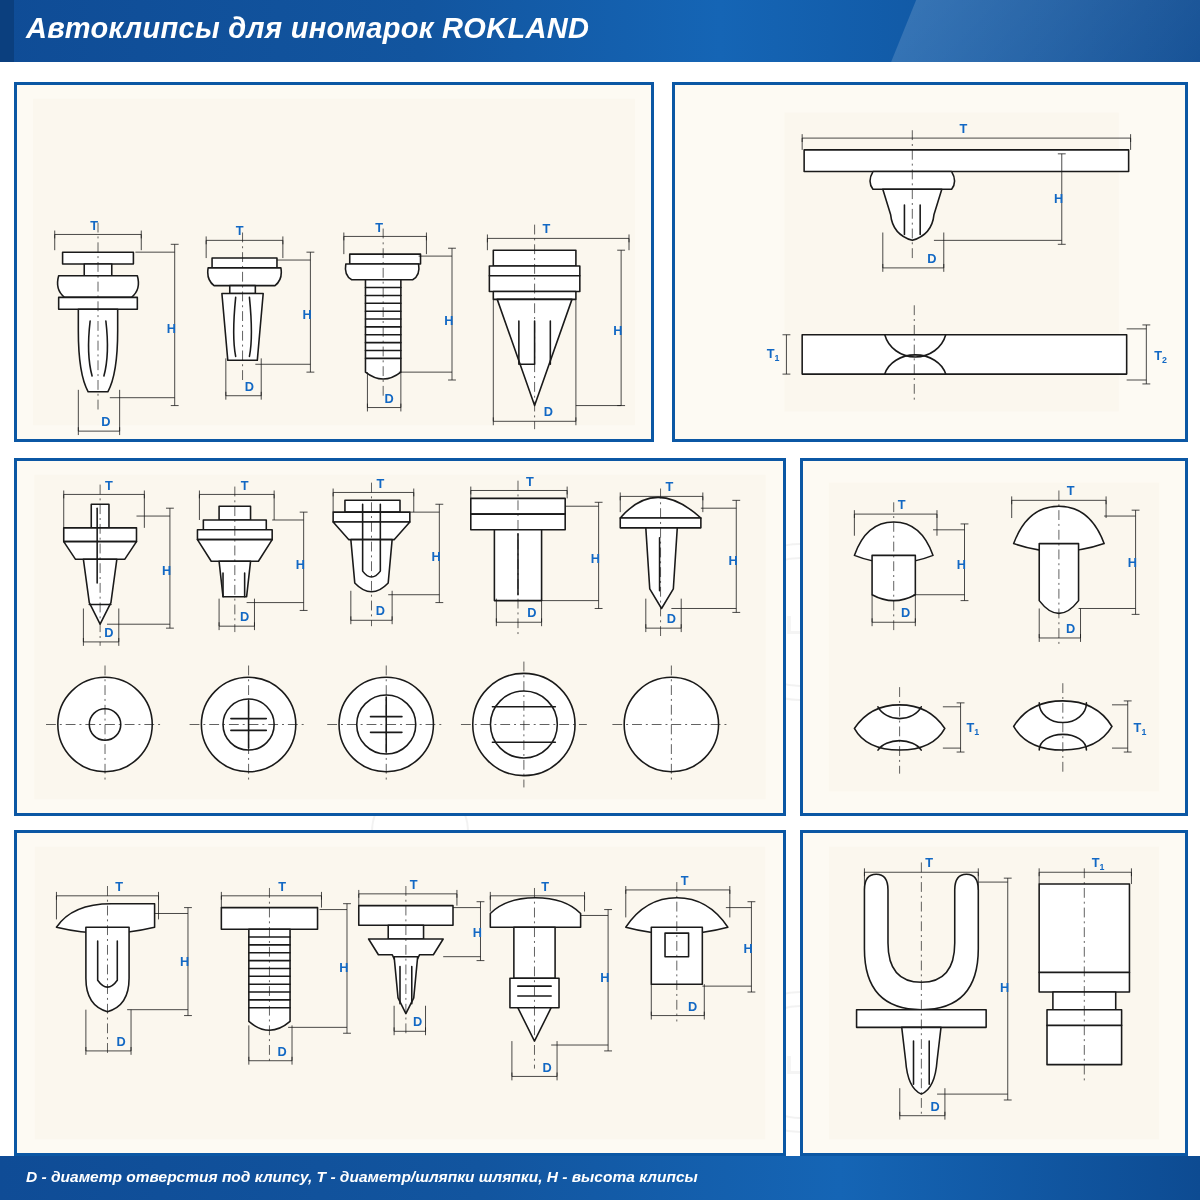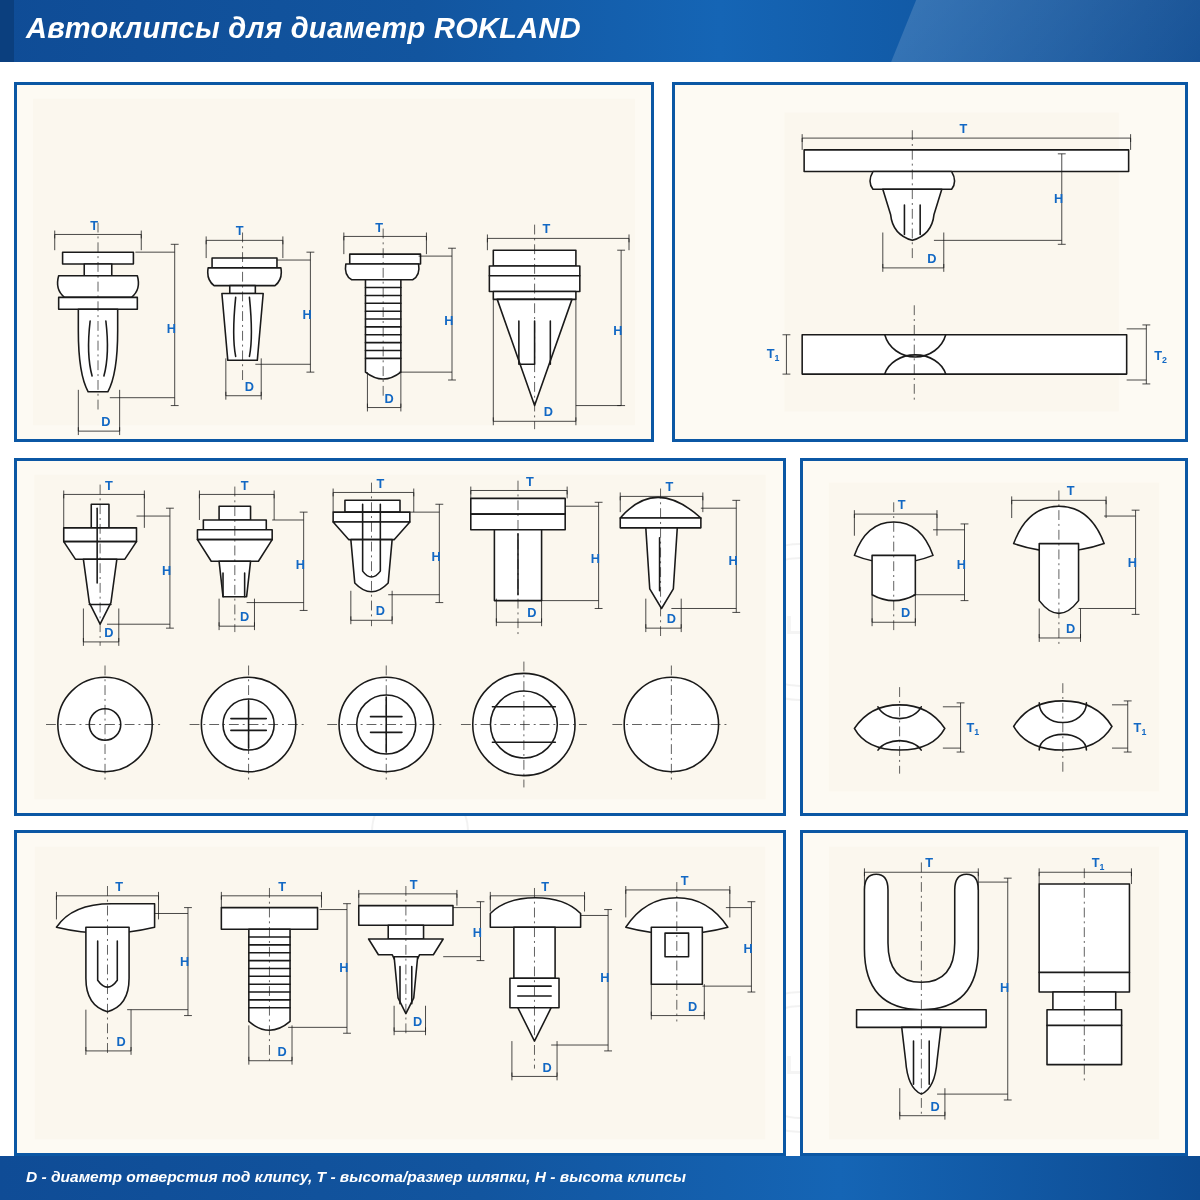--- a/index.html
+++ b/index.html
@@ -125,21 +125,21 @@
       <text x="768" y="150">RK</text>
       <text x="140" y="572">RK</text>
       <text x="748" y="572">RKL</text>
       <text x="748" y="1012">RKL</text>
       <text x="320" y="828">ROKLAND</text>
     </g>
   </svg>
 
   <div class="header">
     <div class="header-bar-left"></div>
-    <div class="header-title">Автоклипсы  для диаметр ROKLAND</div>
+    <div class="header-title">Автоклипсы  для иномарок ROKLAND</div>
   </div>
 
   <div class="panel" style="left:14px; top:82px; width:640px; height:360px;">
     <svg viewBox="0 0 640 360">
       <rect class="bg-tint" x="14" y="14" width="612" height="332"></rect>
 
       <g>
         <path class="pf" d="M44 170 h72 v12 h-72 z"></path>
         <path class="pf" d="M66 182 h28 v12 h-28 z"></path>
         <path class="pf" d="M40 194 q-4 14 6 22 h68 q10 -8 6 -22 z"></path>
@@ -676,16 +676,16 @@
         <line class="dim" x1="240" y1="40" x2="334" y2="40"></line>
         <path class="dim" d="M240 36 l0 8 M334 36 l0 8"></path>
         <line class="dim" x1="240" y1="40" x2="240" y2="52"></line>
         <line class="dim" x1="334" y1="40" x2="334" y2="52"></line>
         <text class="lbl" x="300" y="35" text-anchor="middle">T<tspan class="lbl-sub" dy="3">1</tspan></text>
       </g>
     </svg>
   </div>
 
   <div class="footer">
-    <div class="footer-title">D - диаметр отверстия под клипсу, Т - высота/размер шляпки, Н - высота клипсы</div>
+    <div class="footer-title">D - диаметр отверстия под клипсу, Т - диаметр/шляпки шляпки, Н - высота клипсы</div>
   </div>
 
 </div>
 
 </body></html>

